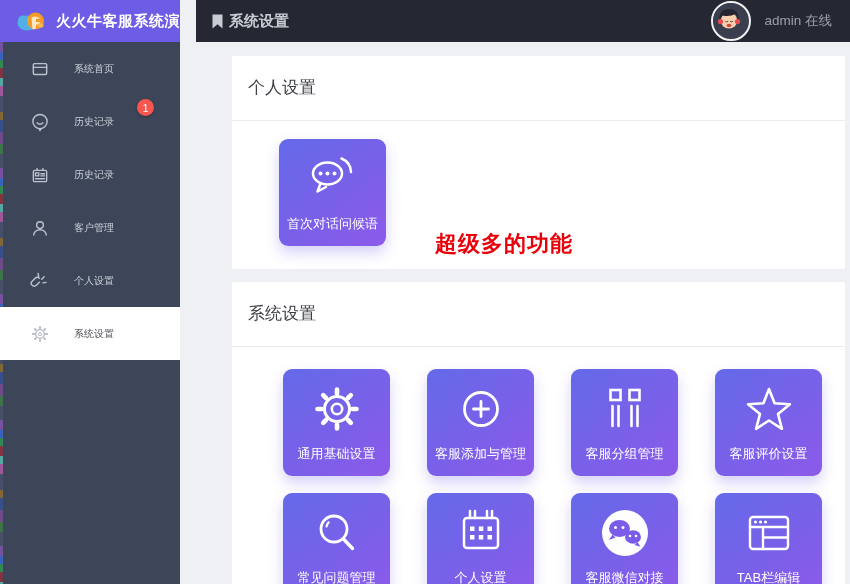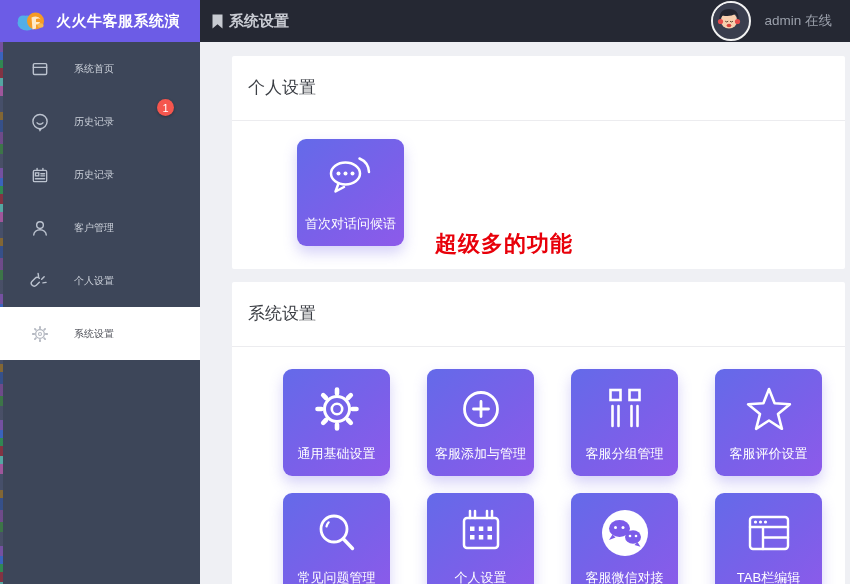--- a/index.html
+++ b/index.html
@@ -2,21 +2,21 @@
 <html><head>
 <meta charset="utf-8">
 <style>
   html,body{margin:0;padding:0;}
   body{
     width:850px;height:584px;overflow:hidden;position:relative;
     font-family:"Liberation Sans","DejaVu Sans",sans-serif;
     background:#eff0f4;
   }
   
-  .sidebar{position:absolute;left:0;top:0;width:200px;height:584px;background:#3d4659;z-index:5;}
+  .sidebar{position:absolute;left:0;top:0;width:180px;height:584px;background:#3d4659;z-index:5;}
   .logo-bar{height:42px;background:#6c5ce6;display:flex;align-items:center;padding-left:16px;}
   .logo-bar .brand{color:#fff;font-size:15px;font-weight:bold;margin-left:10px;letter-spacing:.5px;white-space:nowrap;}
   .edge-strip{position:absolute;left:0;top:42px;bottom:0;width:3px;z-index:1;opacity:.9;
     background:repeating-linear-gradient(180deg,
       #7b52a8 0 10px,#3a66c8 10px 18px,#2f8f52 18px 26px,#8a3140 26px 36px,
       #57b2aa 36px 44px,#aa58a2 44px 54px,#47506b 54px 70px,#8a6a30 70px 78px,
       #35518f 78px 90px,#744b8f 90px 102px,#3d7a46 102px 112px,#4a5068 112px 126px);}
   .menu{position:relative;z-index:2;}
   .menu-item{position:relative;height:53px;display:flex;align-items:center;padding-left:30px;cursor:pointer;color:#ccd1da;}
   .menu-item .mi{width:20px;height:20px;color:#bcc3cf;flex:none;display:flex;align-items:center;justify-content:center;}
@@ -31,21 +31,21 @@
   .topbar .pt svg{margin-right:6px;}
   .topbar .right{margin-left:auto;display:flex;align-items:center;margin-right:18px;}
   .avatar{width:36px;height:36px;border-radius:50%;border:2px solid #f2f2f2;overflow:hidden;background:#3a3e4e;cursor:pointer;flex:none;}
   .user-status{color:#9ba0ab;font-size:13.5px;margin-left:13px;}
   
   .main{position:absolute;left:196px;top:42px;right:0;bottom:0;padding:14px 5px 0 36px;box-sizing:border-box;overflow:hidden;}
   .panel{background:#fff;border-radius:2px;margin-bottom:13px;}
   .panel-heading{height:48px;line-height:48px;padding:8px 16px;font-size:17px;color:#3c3f45;border-bottom:1px solid #ececef;}
   .panel-body{position:relative;}
   .p1-body{height:148px;}
-  .p1-body .tile{position:absolute;left:65px;top:18px;}
+  .p1-body .tile{position:absolute;left:47px;top:18px;}
   .note{position:absolute;left:203px;top:108px;font-size:22px;font-weight:bold;color:#e8000a;letter-spacing:1px;white-space:nowrap;}
   .grid{display:grid;grid-template-columns:repeat(4,107px);gap:17px 37px;padding:22px 0 40px 51px;}
   
   .tile{width:107px;height:107px;border-radius:9px;cursor:pointer;display:flex;flex-direction:column;align-items:center;
     background:linear-gradient(140deg,#646ae9 0%,#7a60e9 55%,#8d5aea 100%);
     box-shadow:0 7px 14px rgba(108,92,231,.28);}
   .tile .tico{height:74px;display:flex;align-items:center;justify-content:center;margin-top:4px;}
   .tile .tlabel{color:#fff;font-size:13px;margin-top:auto;margin-bottom:13px;white-space:nowrap;}
   svg{display:block;}
 </style>

